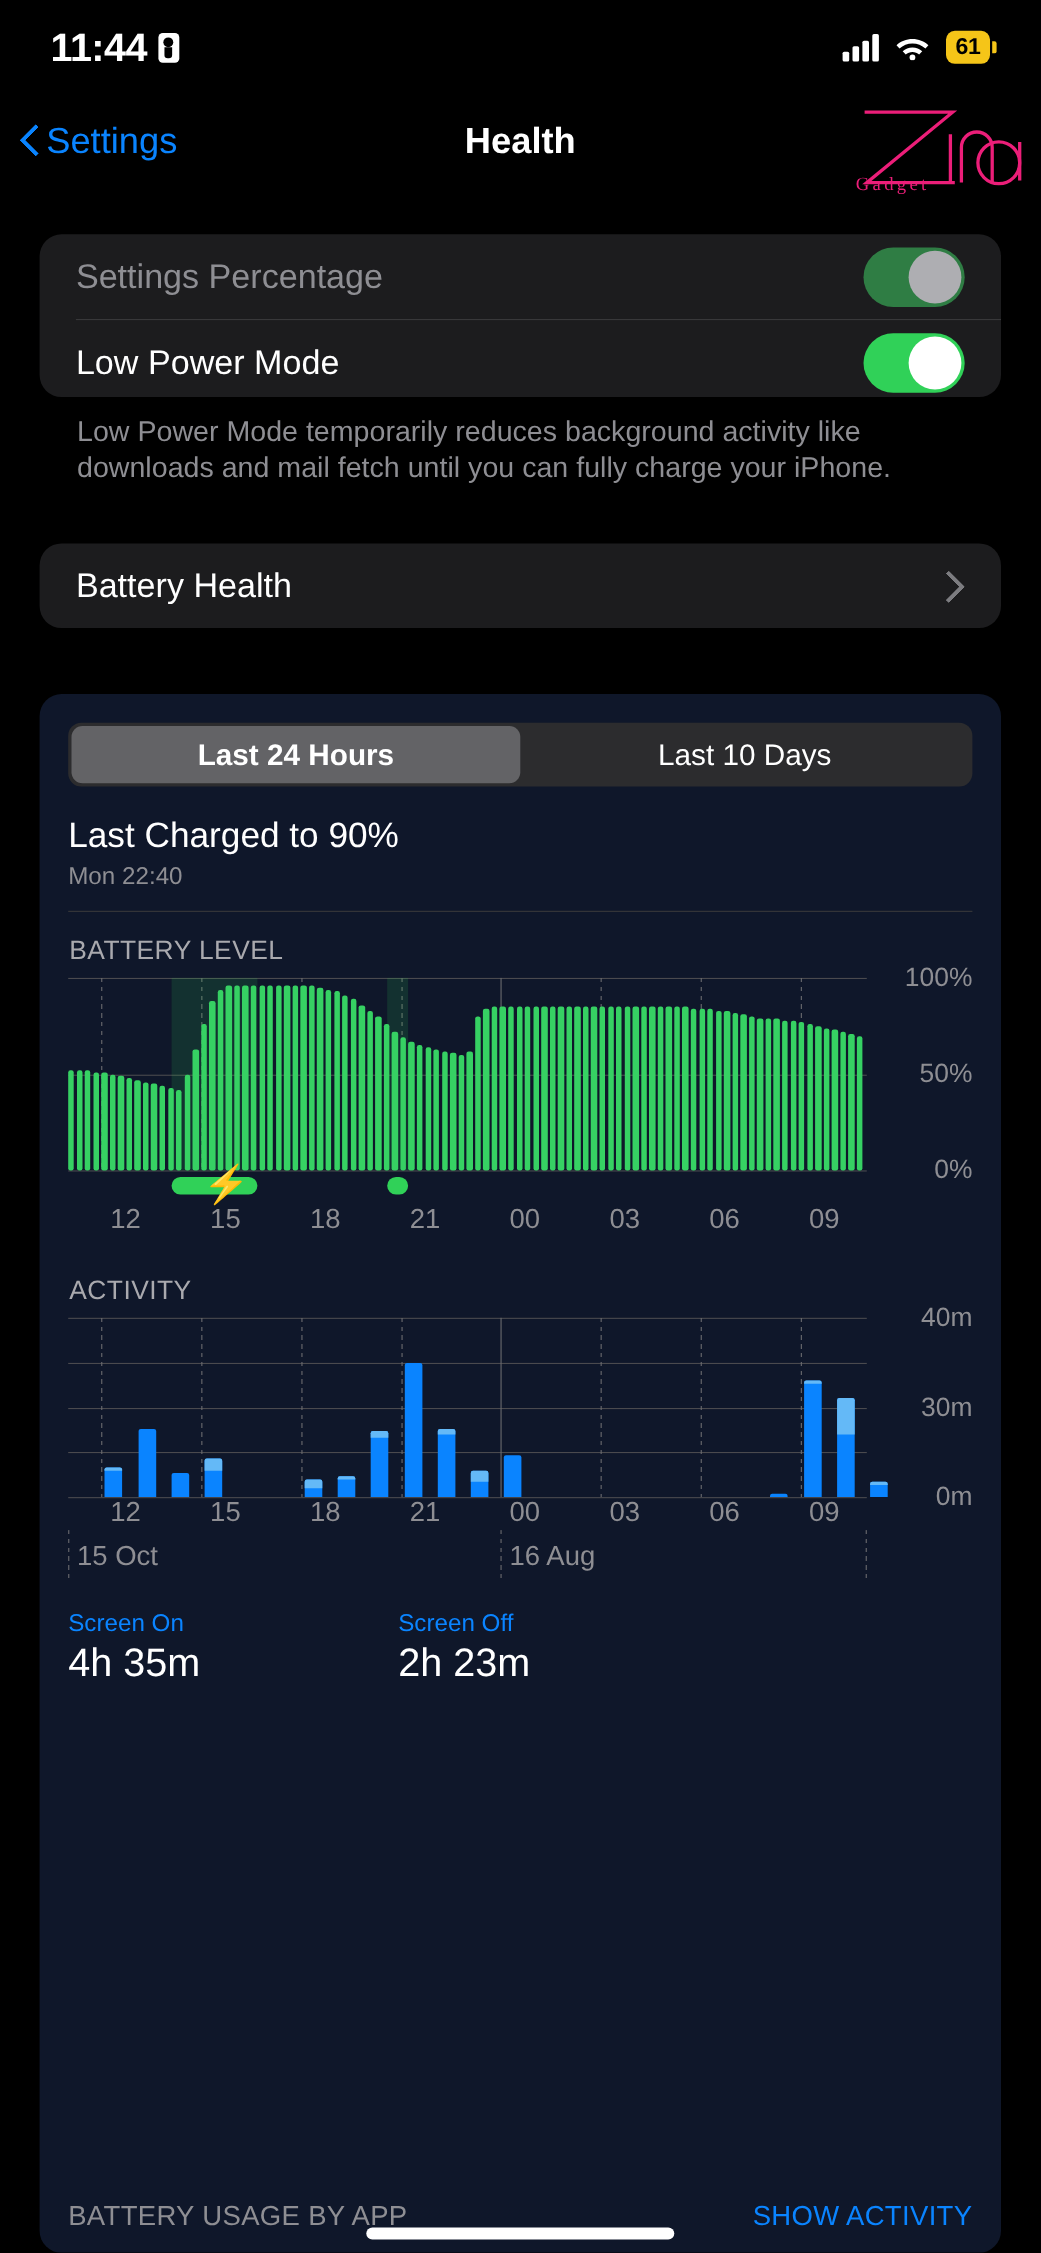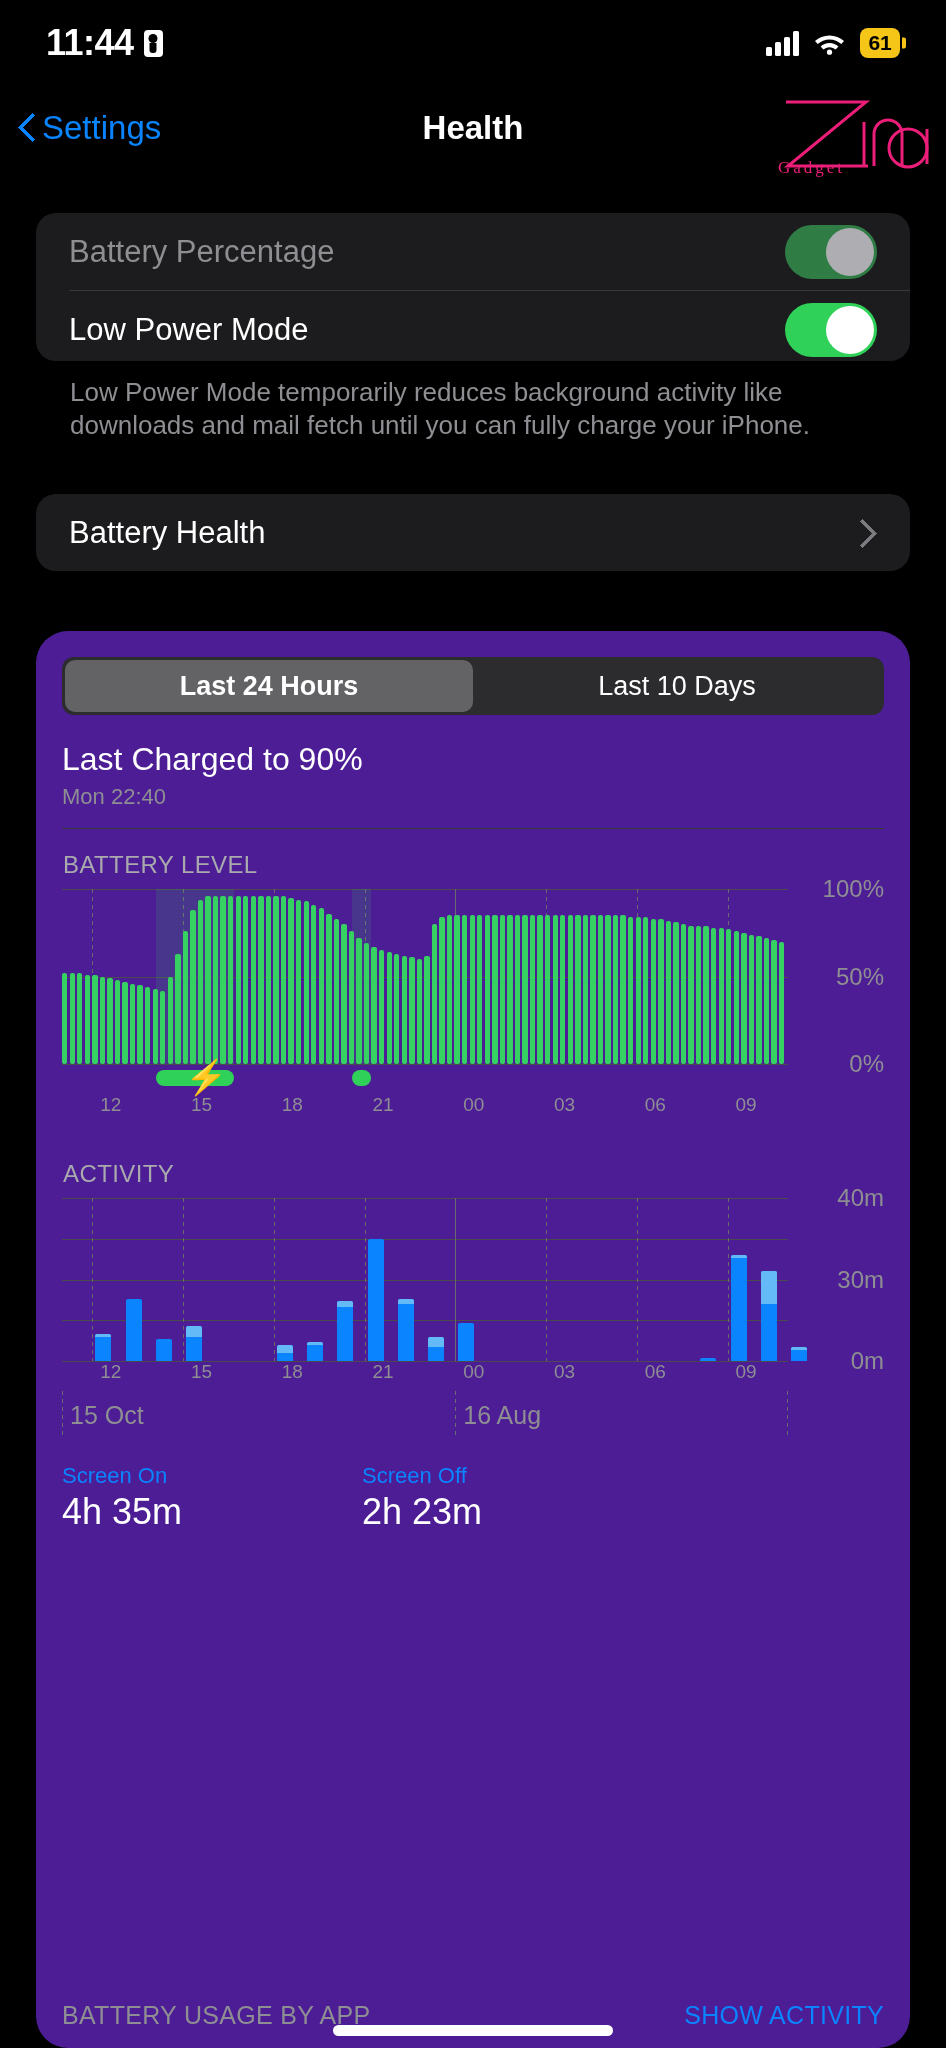--- a/index.html
+++ b/index.html
@@ -113,21 +113,21 @@
   .chevR::before {
     content: ""; position: absolute; right: 4px; top: 4px;
     width: 17px; height: 17px;
     border-right: 4px solid #7c7c80; border-top: 4px solid #7c7c80;
     transform: rotate(45deg); border-radius: 1px;
   }
 
   
   .panel {
     position: absolute; left: 36px; right: 36px; top: 631px; bottom: 0;
-    background: #4c1d95; border-radius: 32px; overflow: hidden;
+    background: #0f172a; border-radius: 20px; overflow: hidden;
   }
   .segctl {
     margin: 26px 26px 0 26px; height: 58px; background: #2c2c2e;
     border-radius: 12px; display: flex; padding: 3px; position: relative;
   }
   .seg {
     flex: 1; display: flex; align-items: center; justify-content: center;
     font-size: 27px; color: #fff; border-radius: 10px; cursor: pointer;
   }
   .seg.active { background: #636366; font-weight: 700; }
@@ -151,21 +151,21 @@
   .vline.solid { background: #6a6a6e; }
 
   .bars { position: absolute; left: 0; bottom: 0; display: flex; align-items: flex-end; }
   .bar { background: #36d163; border-radius: 2px; }
   .bar.act { background: #0a84ff; border-radius: 2px 2px 0 0; position: relative; }
   .bar.act .off { position: absolute; left: 0; right: 0; top: 0; background: #64b9f7; border-radius: 2px 2px 0 0; }
 
   .chargeband { position: absolute; top: 0; background: rgba(48,209,88,0.14); }
 
   .xlabels { position: relative; height: 44px; }
-  .xlab { position: absolute; top: 0; color: #8e8e93; font-size: 19px; }
+  .xlab { position: absolute; top: 0; color: #8e8e93; font-size: 25px; }
   .daylab { position: absolute; color: #8e8e93; font-size: 25px; }
 
   .chgrow { position: relative; height: 30px; margin: 0 26px; }
   .chgpill { position: absolute; height: 16px; background: #30d158; border-radius: 8px; }
   .bolt { position: absolute; color: #30d158; font-size: 34px; line-height: 1; }
 
   .stats { display: flex; margin: 26px 0 0 26px; }
   .stat { width: 300px; }
   .stat-k { color: #0a84ff; font-size: 22px; }
   .stat-v { color: #fff; font-size: 36px; margin-top: 2px; }
@@ -225,21 +225,21 @@
         <path d="M126 74 V42 a14 14 0 0 1 28 0 V74" fill="none" stroke="#ec1e79" stroke-width="3"></path>
         <circle cx="160" cy="56" r="19" fill="none" stroke="#ec1e79" stroke-width="3"></circle>
         <path d="M179 37 V72" fill="none" stroke="#ec1e79" stroke-width="3"></path>
       </svg>
       <div class="logo-sub">Gadget</div>
     </div>
   </div>
 
   <div class="card" style="top:213px; height:148px;">
     <div class="row">
-      <div class="row-label dim">Battery Percentage</div>
+      <div class="row-label dim">Settings Percentage</div>
       <div class="toggle on-dim">
           <span class="knob"></span>
         </div>
     </div>
     <div class="divider"></div>
     <div class="row">
       <div class="row-label">Low Power Mode</div>
       <div class="toggle on">
           <span class="knob"></span>
         </div>

